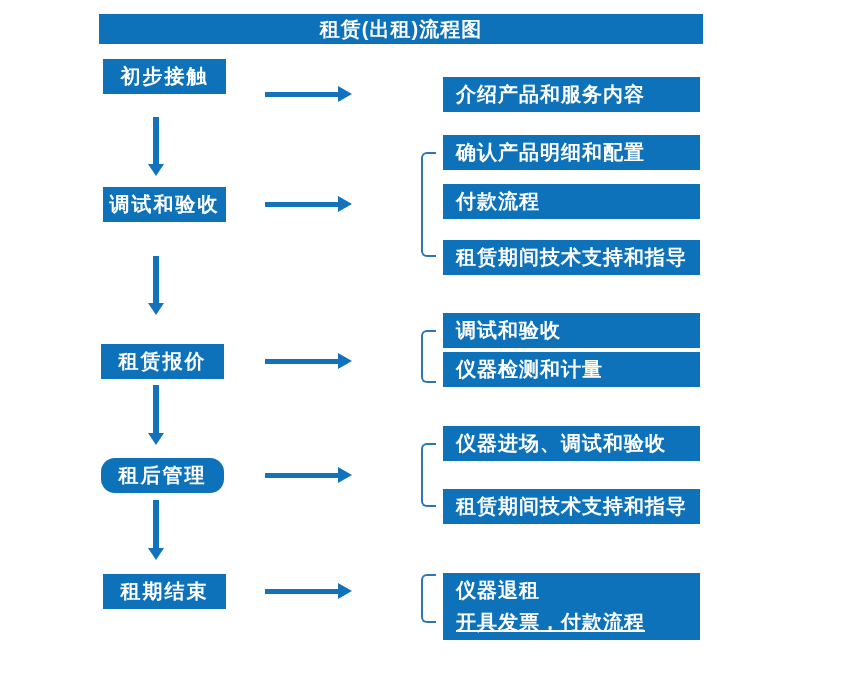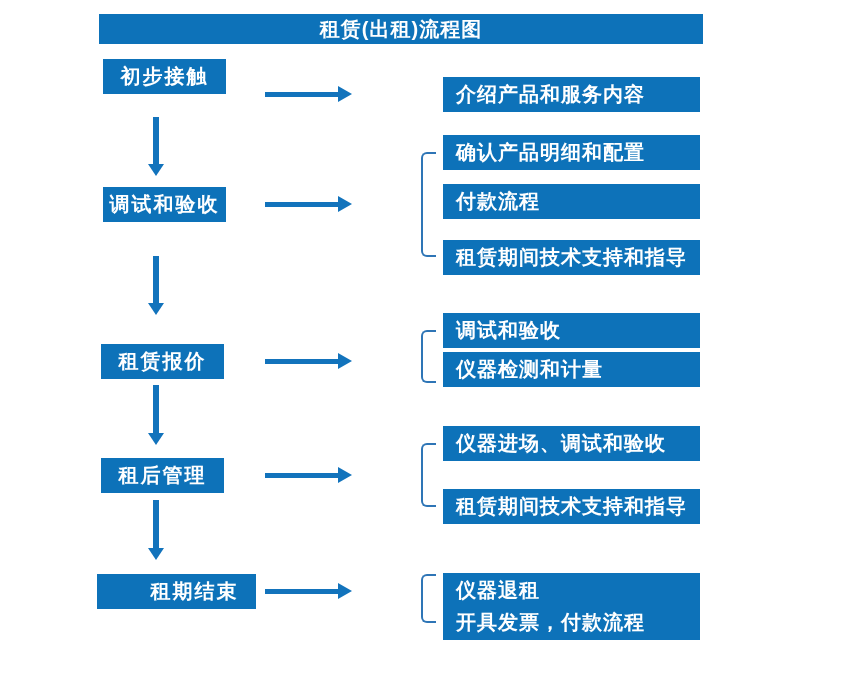--- a/index.html
+++ b/index.html
@@ -60,22 +60,22 @@
 </head>
 <body>
 
 <div class="canvas">
 
   <div class="titlebar">租赁(出租)流程图</div>
 
   <div class="stage" style="top:59px;">初步接触</div>
   <div class="stage" style="top:187px;">调试和验收</div>
   <div class="stage" style="top:344px;left:101px;">租赁报价</div>
-  <div class="stage" style="top:458px;left:101px;">租后管理</div>
-  <div class="stage" style="top:574px;left:97px;padding-left:36px;">租期结束</div>
+  <div class="stage" style="top:458px;left:101px;border-radius:14px;">租后管理</div>
+  <div class="stage" style="top:574px;left:103px;">租期结束</div>
 
   <div class="varrow" style="left:148px;top:117px;height:59px;">
       <span class="vshaft"></span>
       <span class="vhead"></span>
     </div>
   <div class="varrow" style="left:148px;top:256px;height:59px;">
       <span class="vshaft"></span>
       <span class="vhead"></span>
     </div>
   <div class="varrow" style="left:148px;top:385px;height:60px;">
@@ -119,15 +119,15 @@
   <div class="out" style="top:184px;">付款流程</div>
   <div class="out" style="top:240px;">租赁期间技术支持和指导</div>
 
   <div class="out" style="top:313px;">调试和验收</div>
   <div class="out" style="top:352px;">仪器检测和计量</div>
 
   <div class="out" style="top:489px;">租赁期间技术支持和指导</div>
   <div class="out" style="top:426px;">仪器进场、调试和验收</div>
 
   <div class="out" style="top:557px;margin-top:16px;">仪器退租</div>
-  <div class="out" style="top:605px;">开具发票，付款流程</div>
+  <div class="out" style="top:605px;text-decoration:underline;">开具发票，付款流程</div>
 
 </div>
 
 </body></html>

